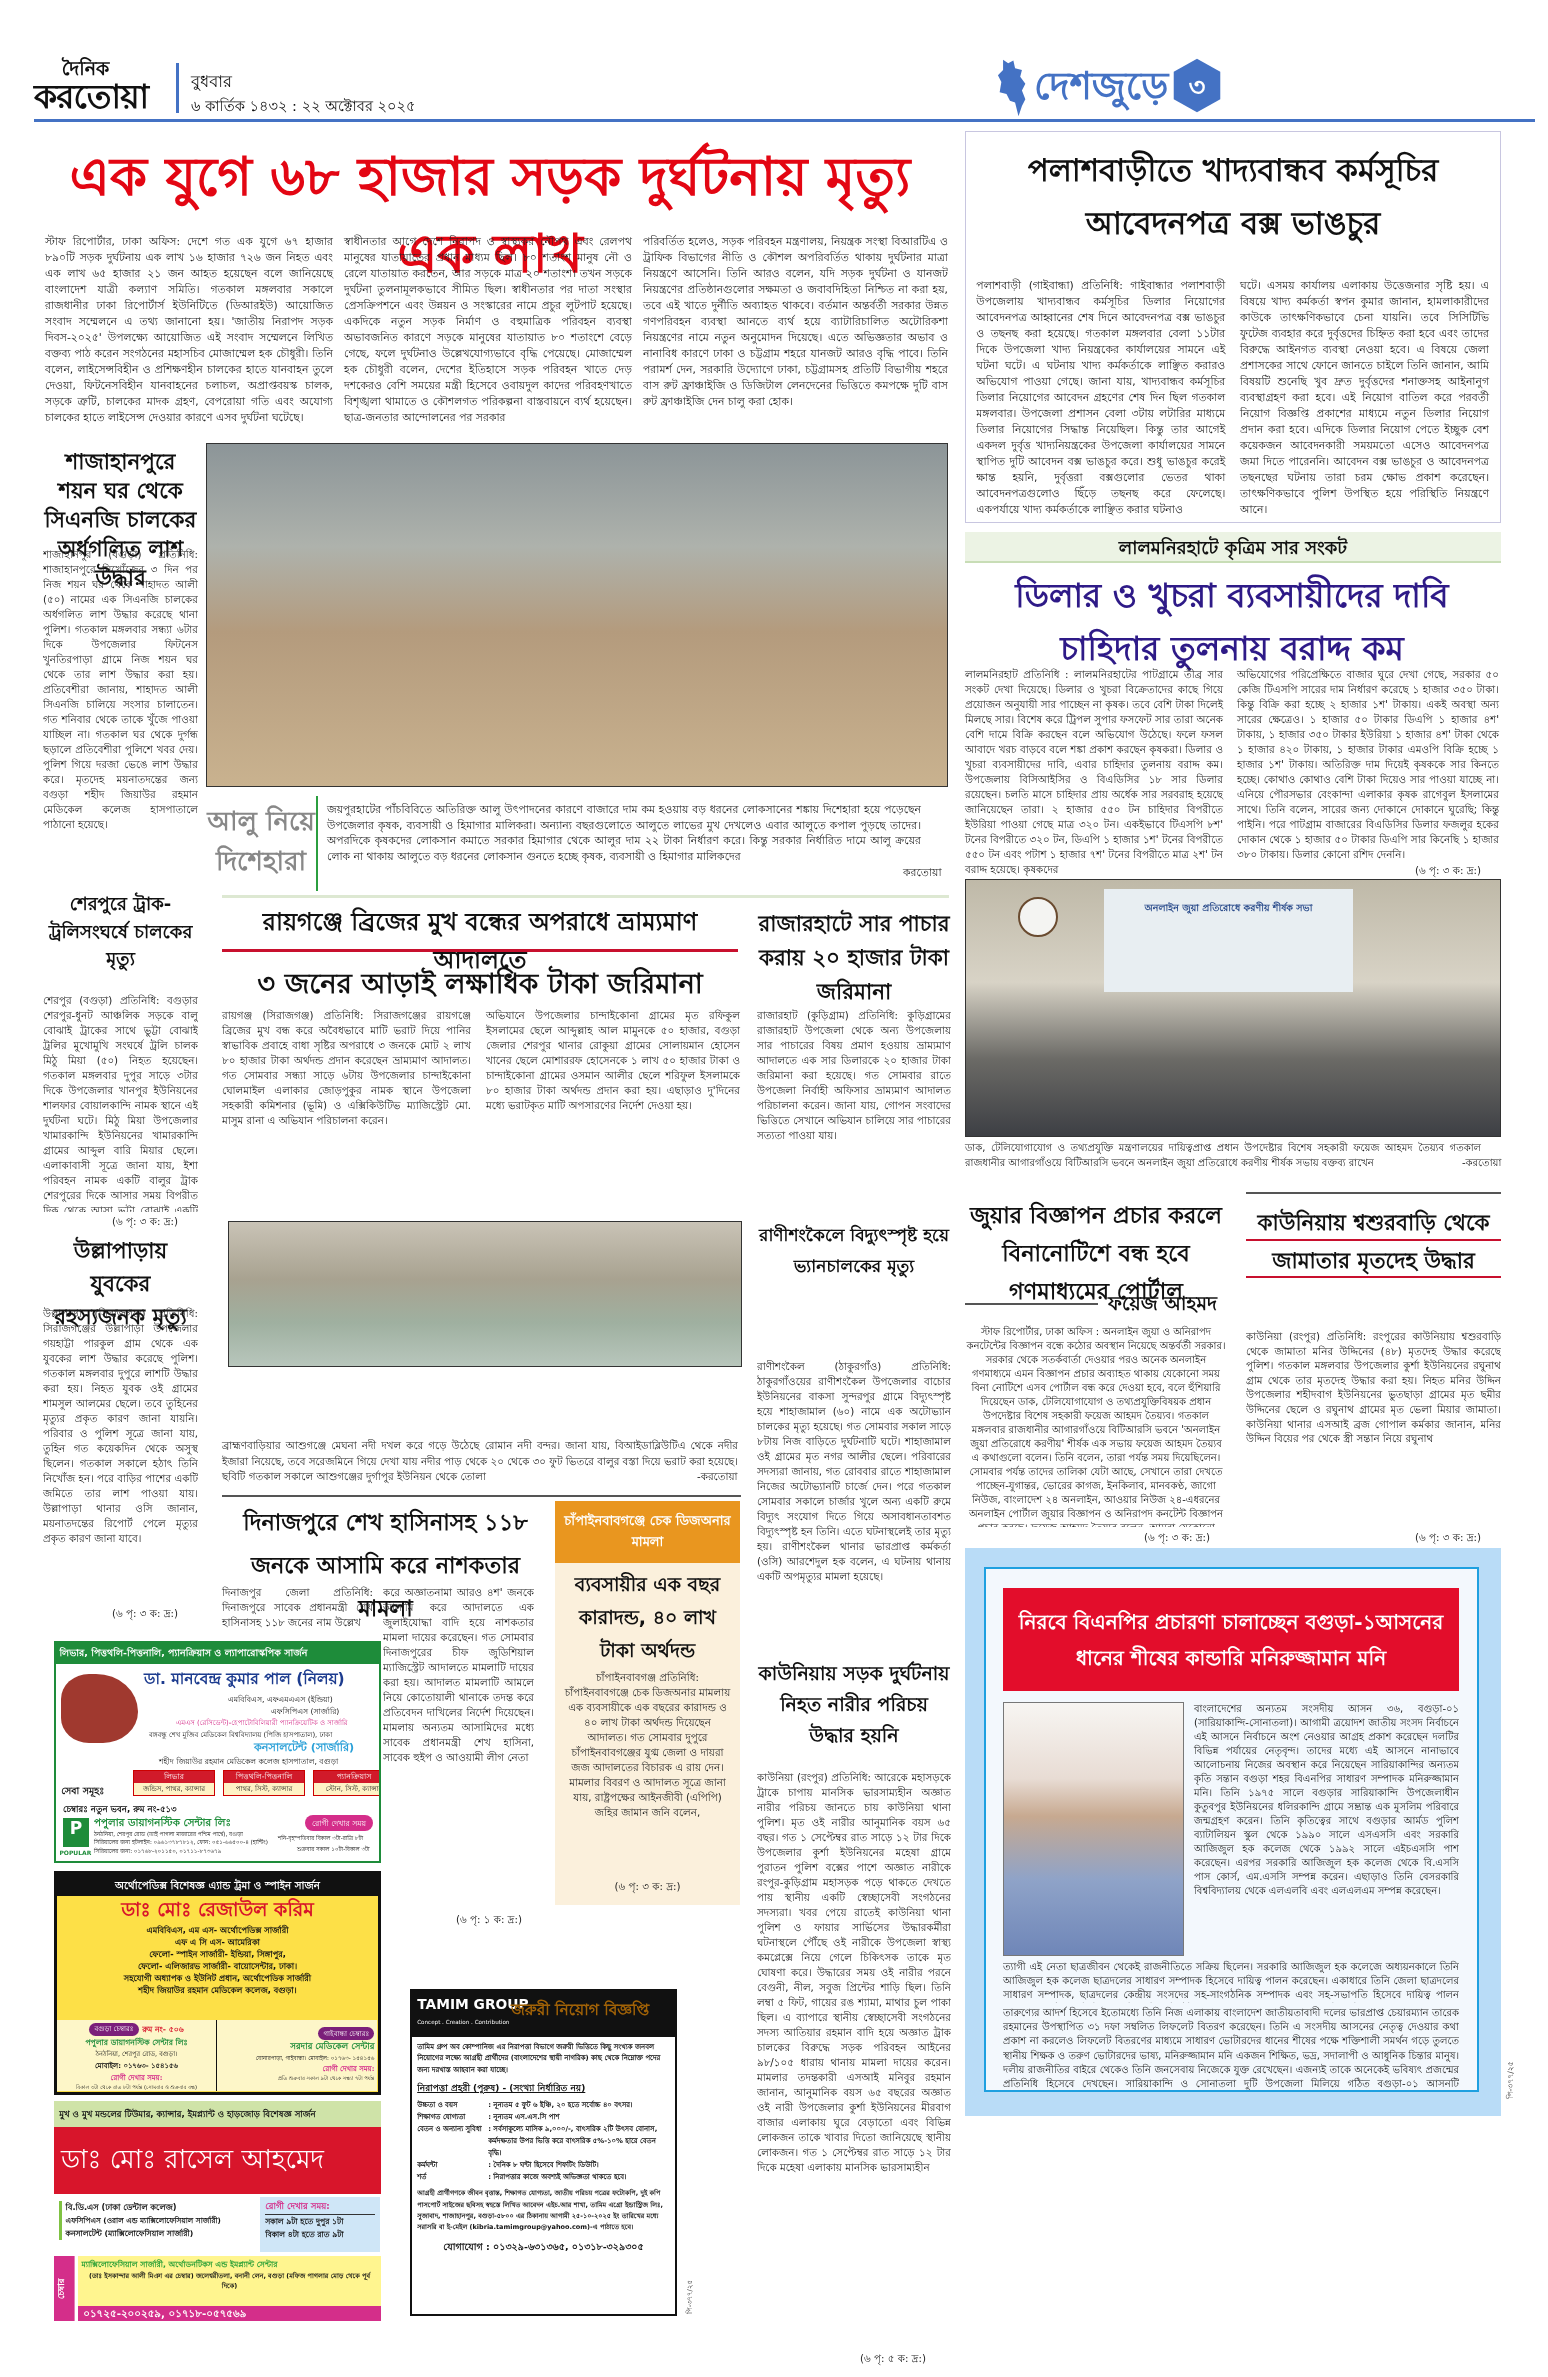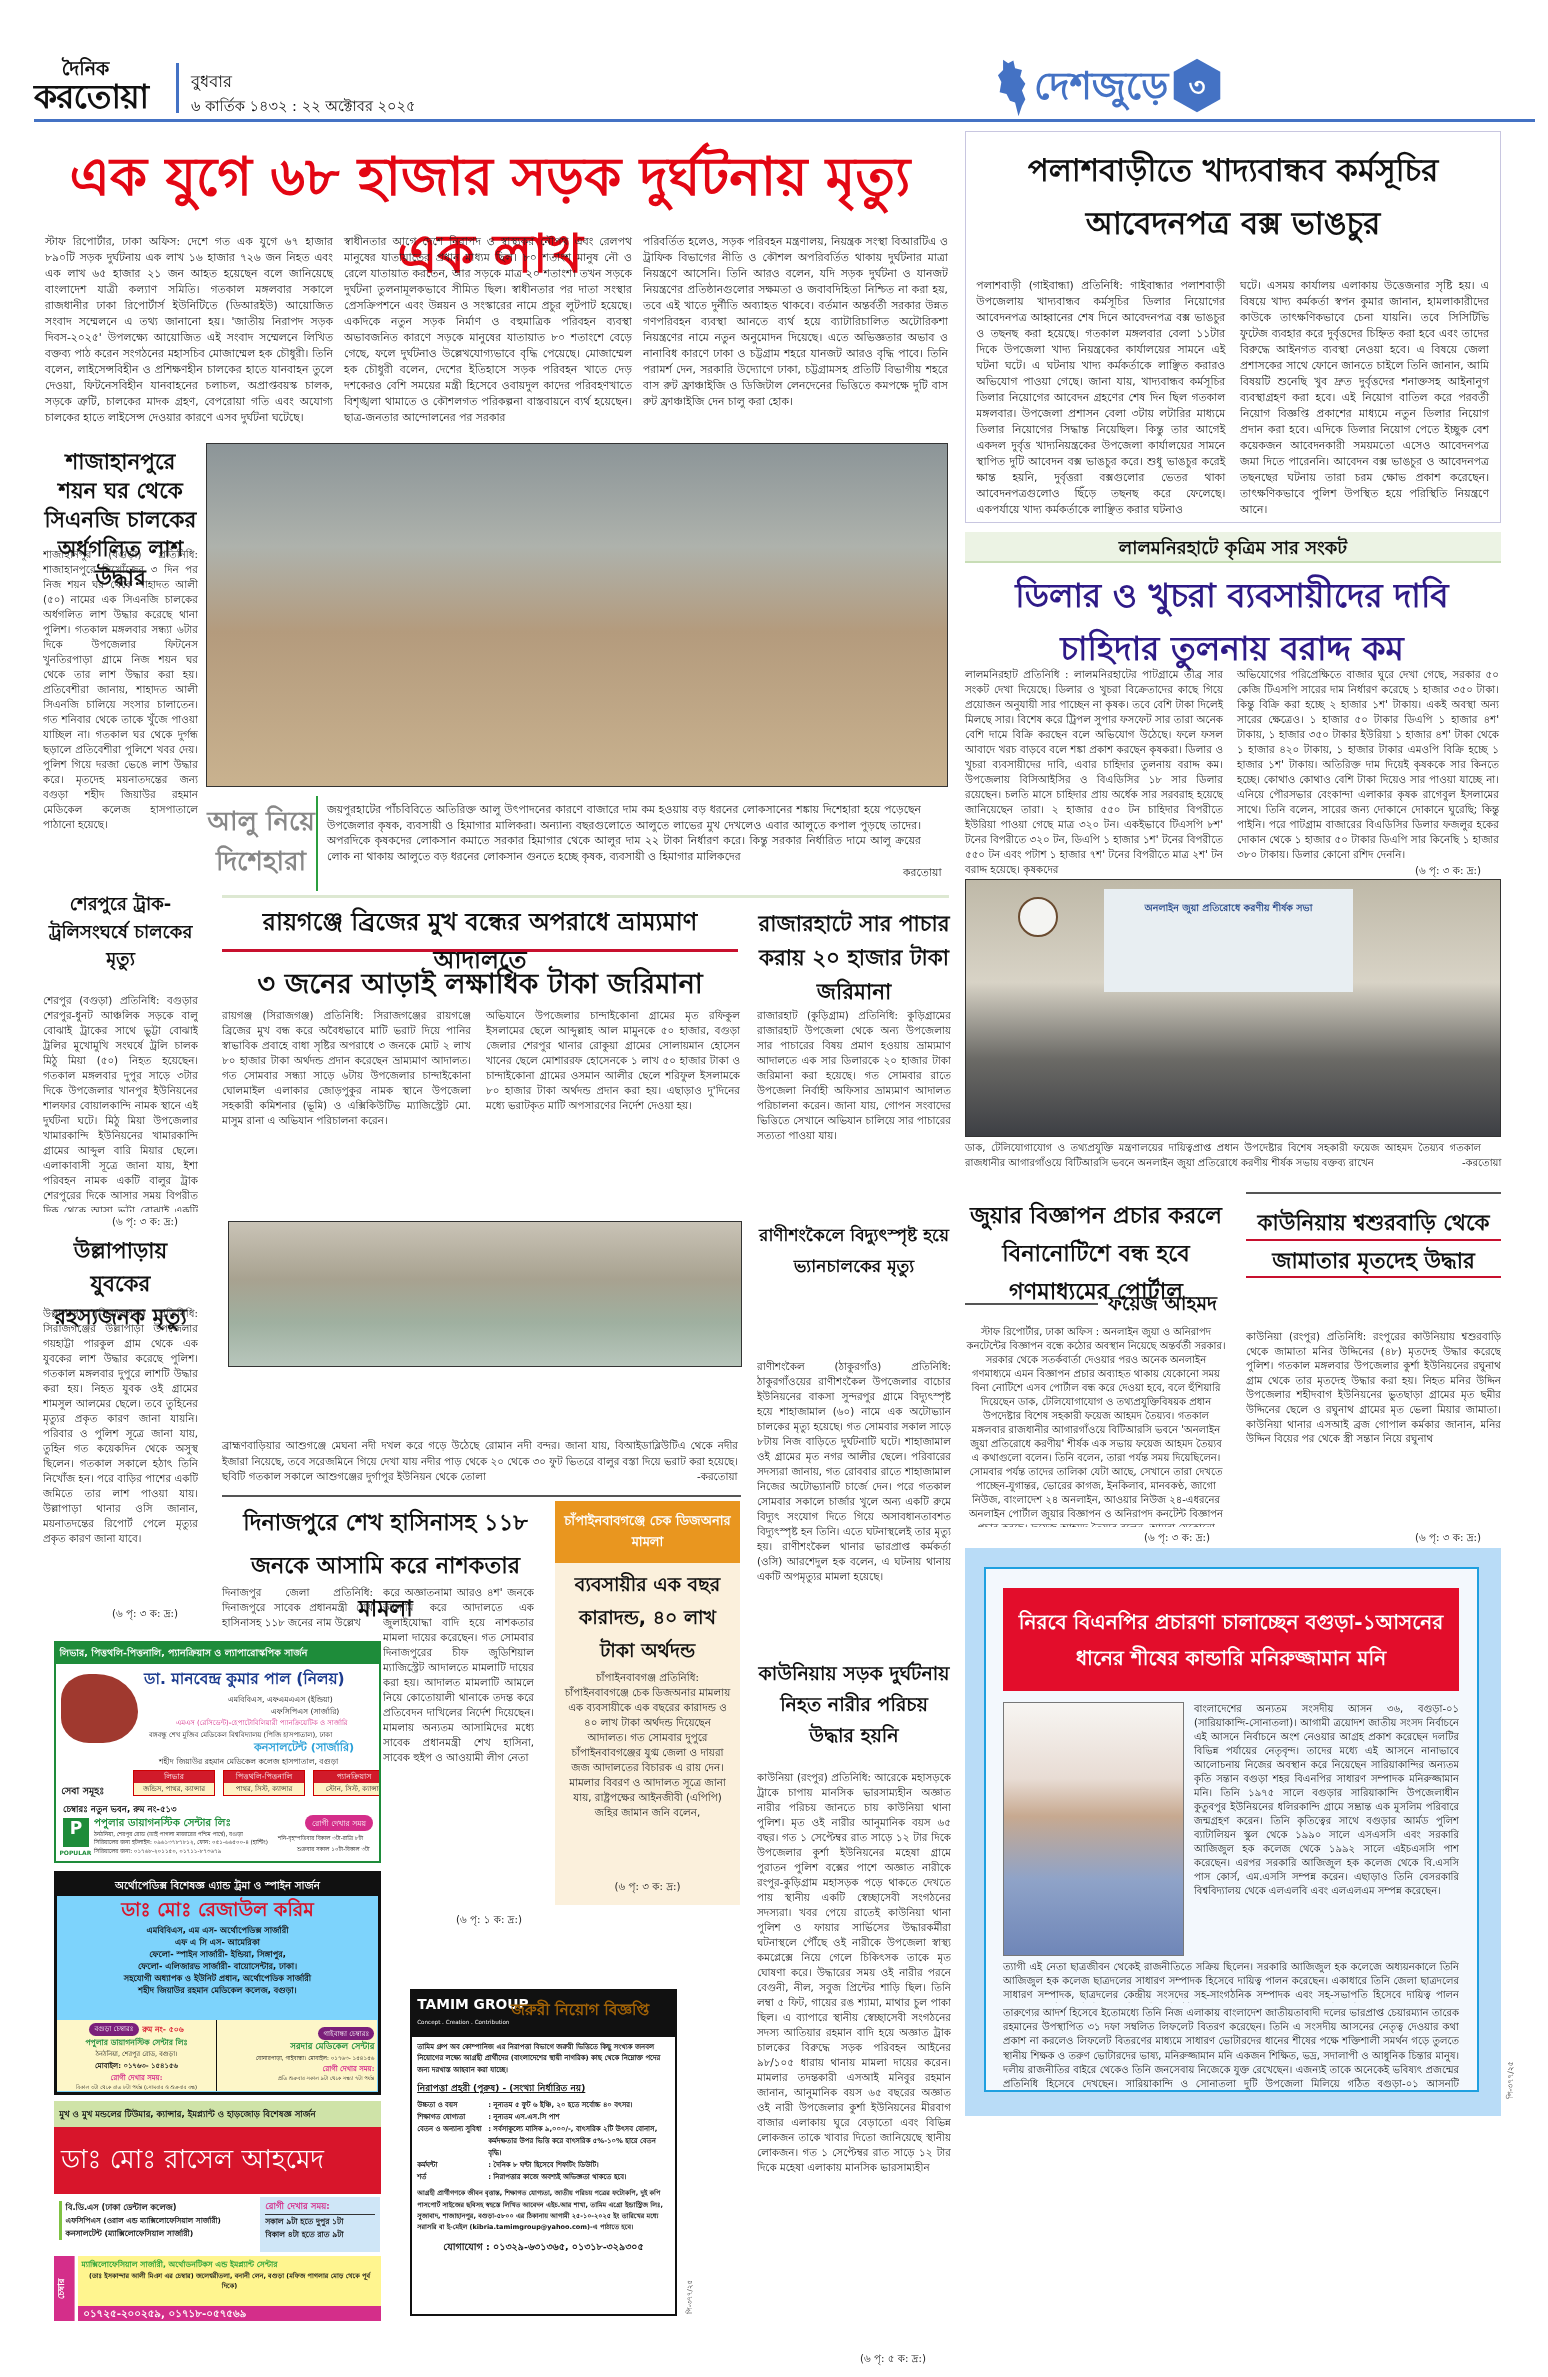--- a/index.html
+++ b/index.html
@@ -175,21 +175,21 @@
   <div style="position:absolute;left:3.4px;top:206px;font-size:6px;color:#1e8c3a;font-weight:bold">POPULAR</div>
   <div style="position:absolute;left:38px;top:172px;font-size:10.3px;font-weight:bold;color:#1e8c3a;white-space:nowrap">পপুলার ডায়াগনস্টিক সেন্টার লিঃ</div>
   <div style="position:absolute;left:38px;top:187px;font-size:5.6px;white-space:nowrap">ঠনঠনিয়া, শেরপুর রোড (তাই পাগলা মাজারের পশ্চিম পার্শ্বে), বগুড়া</div>
   <div style="position:absolute;left:38px;top:195px;font-size:5.6px;white-space:nowrap">সিরিয়ালের জন্য হটলাইন: ০৯৬১৩৭৮৭৮১২, ফোন: ০৫১-৬৬৫০০-৪ (হান্টিং)</div>
   <div style="position:absolute;left:38px;top:204px;font-size:5.6px;white-space:nowrap">সিরিয়ালের জন্য: ০১৭৬৮-২০১১৫০, ০১৭১১-৮৭৩৬৭৯</div>
   <div style="position:absolute;left:249px;top:172px;background:#d42e8a;color:#fff;font-size:7.7px;padding:1.7px 6.9px;border-radius:8.6px;white-space:nowrap">রোগী দেখার সময়</div>
   <div style="position:absolute;left:222px;top:191px;font-size:5.6px;white-space:nowrap">শনি-বৃহস্পতিবার বিকাল ৩টা-রাত্রি ৮টা</div>
   <div style="position:absolute;left:241px;top:202px;font-size:5.6px;white-space:nowrap">শুক্রবার সকাল ১০টা-বিকাল ৩টা</div>
 </div>
 
-<div class="abs" style="left:54px;top:1871px;width:327px;height:224px;border:3.4px solid #111;background:#7dd3fc;overflow:hidden">
+<div class="abs" style="left:54px;top:1871px;width:327px;height:224px;border:3.4px solid #111;background:#fde047;overflow:hidden">
   <div style="background:#111;color:#fff;font-size:10.3px;font-weight:bold;line-height:22.4px;text-align:center;white-space:nowrap">অর্থোপেডিক্স বিশেষজ্ঞ এ্যান্ড ট্রমা ও স্পাইন সার্জন</div>
   <div style="text-align:center;font-size:19px;font-weight:bold;color:#d8152b;line-height:27.5px">ডাঃ মোঃ রেজাউল করিম</div>
   <div style="text-align:center;font-size:8.2px;font-weight:bold;line-height:12px">এমবিবিএস, এম এস- অর্থোপেডিক্স সার্জারী</div>
   <div style="text-align:center;font-size:8.2px;font-weight:bold;line-height:12px">এফ এ সি এস- আমেরিকা</div>
   <div style="text-align:center;font-size:8.2px;font-weight:bold;line-height:12px">ফেলো- স্পাইন সার্জারী- ইন্ডিয়া, সিঙ্গাপুর,</div>
   <div style="text-align:center;font-size:8.2px;font-weight:bold;line-height:12px">ফেলো- এলিজারভ সার্জারী- বায়োসেন্টার, ঢাকা।</div>
   <div style="text-align:center;font-size:8.2px;font-weight:bold;line-height:12px">সহযোগী অধ্যাপক ও ইউনিট প্রধান, অর্থোপেডিক সার্জারী</div>
   <div style="text-align:center;font-size:8.2px;font-weight:bold;line-height:12px">শহীদ জিয়াউর রহমান মেডিকেল কলেজ, বগুড়া।</div>
   <div style="position:absolute;left:0;top:146px;width:320px;height:71px;background:#fdf6c8;display:flex">
     <div style="width:50%;border-right:1.7px solid #111;padding:2.6px;text-align:center">

